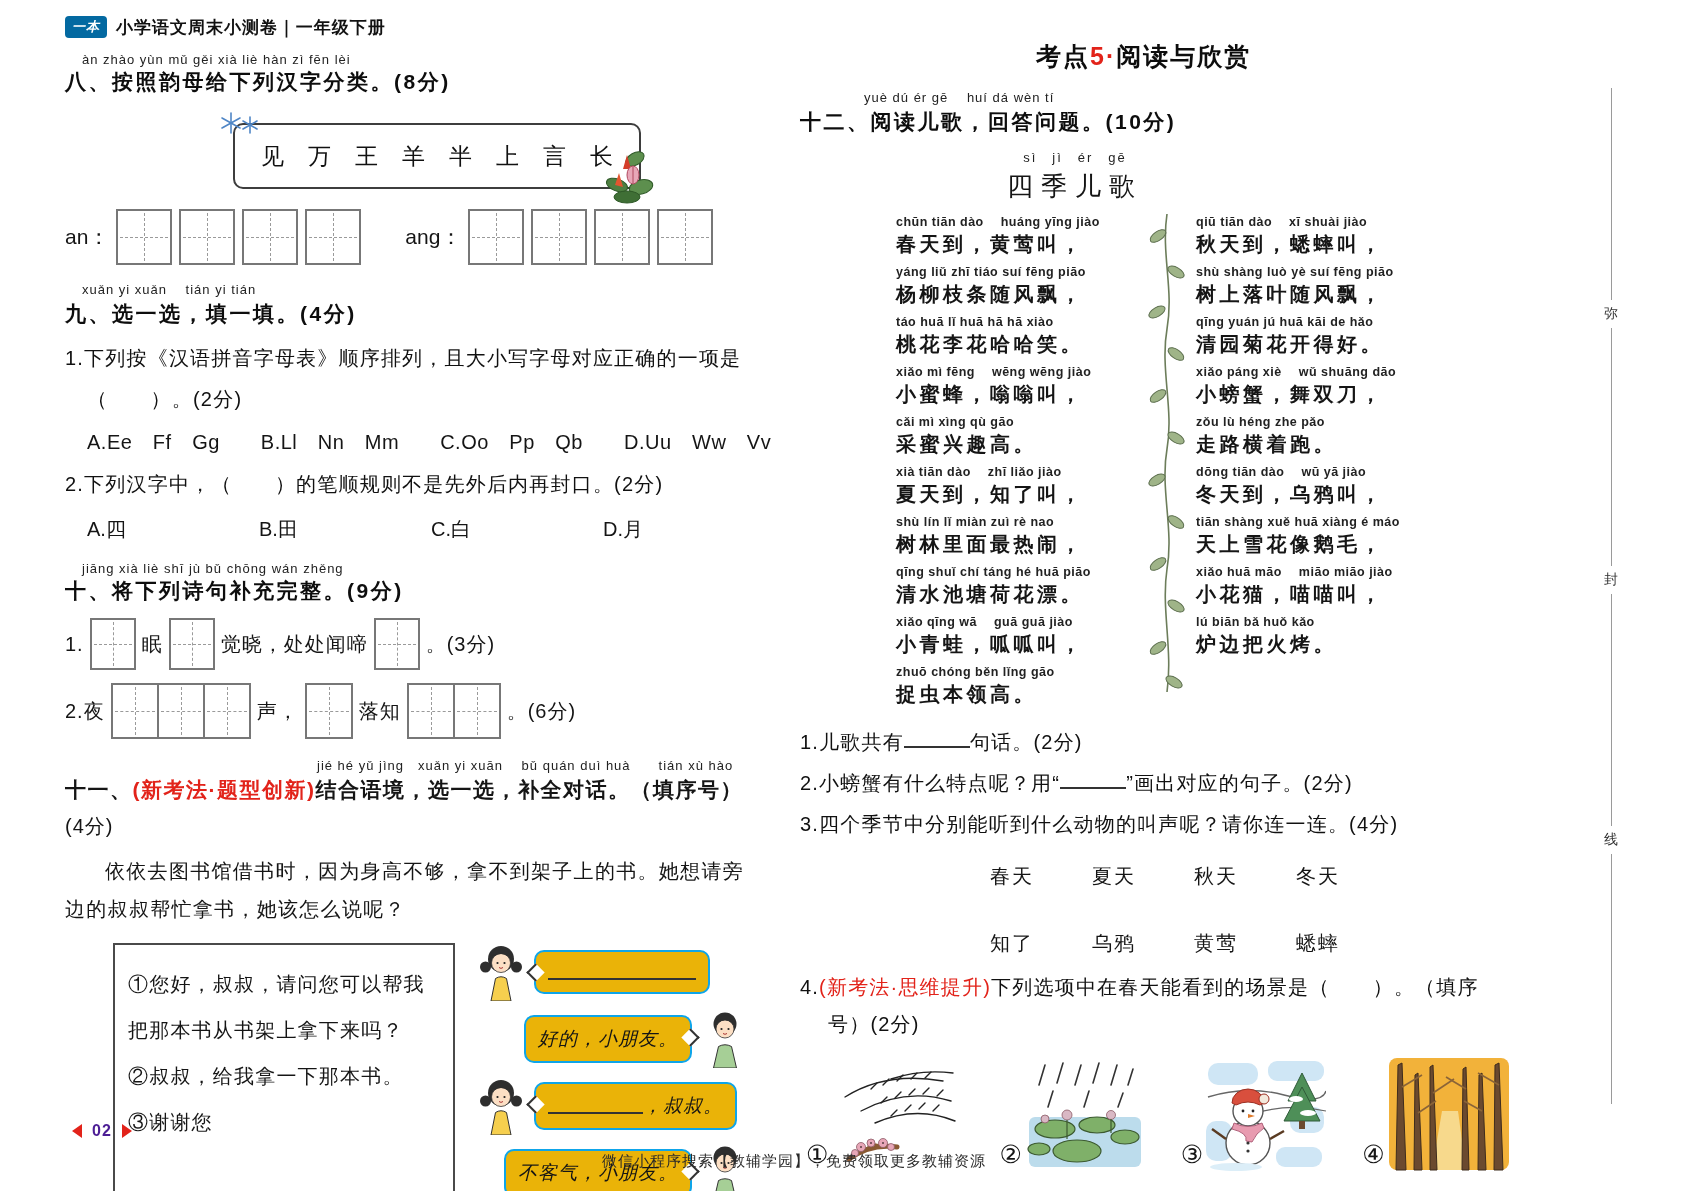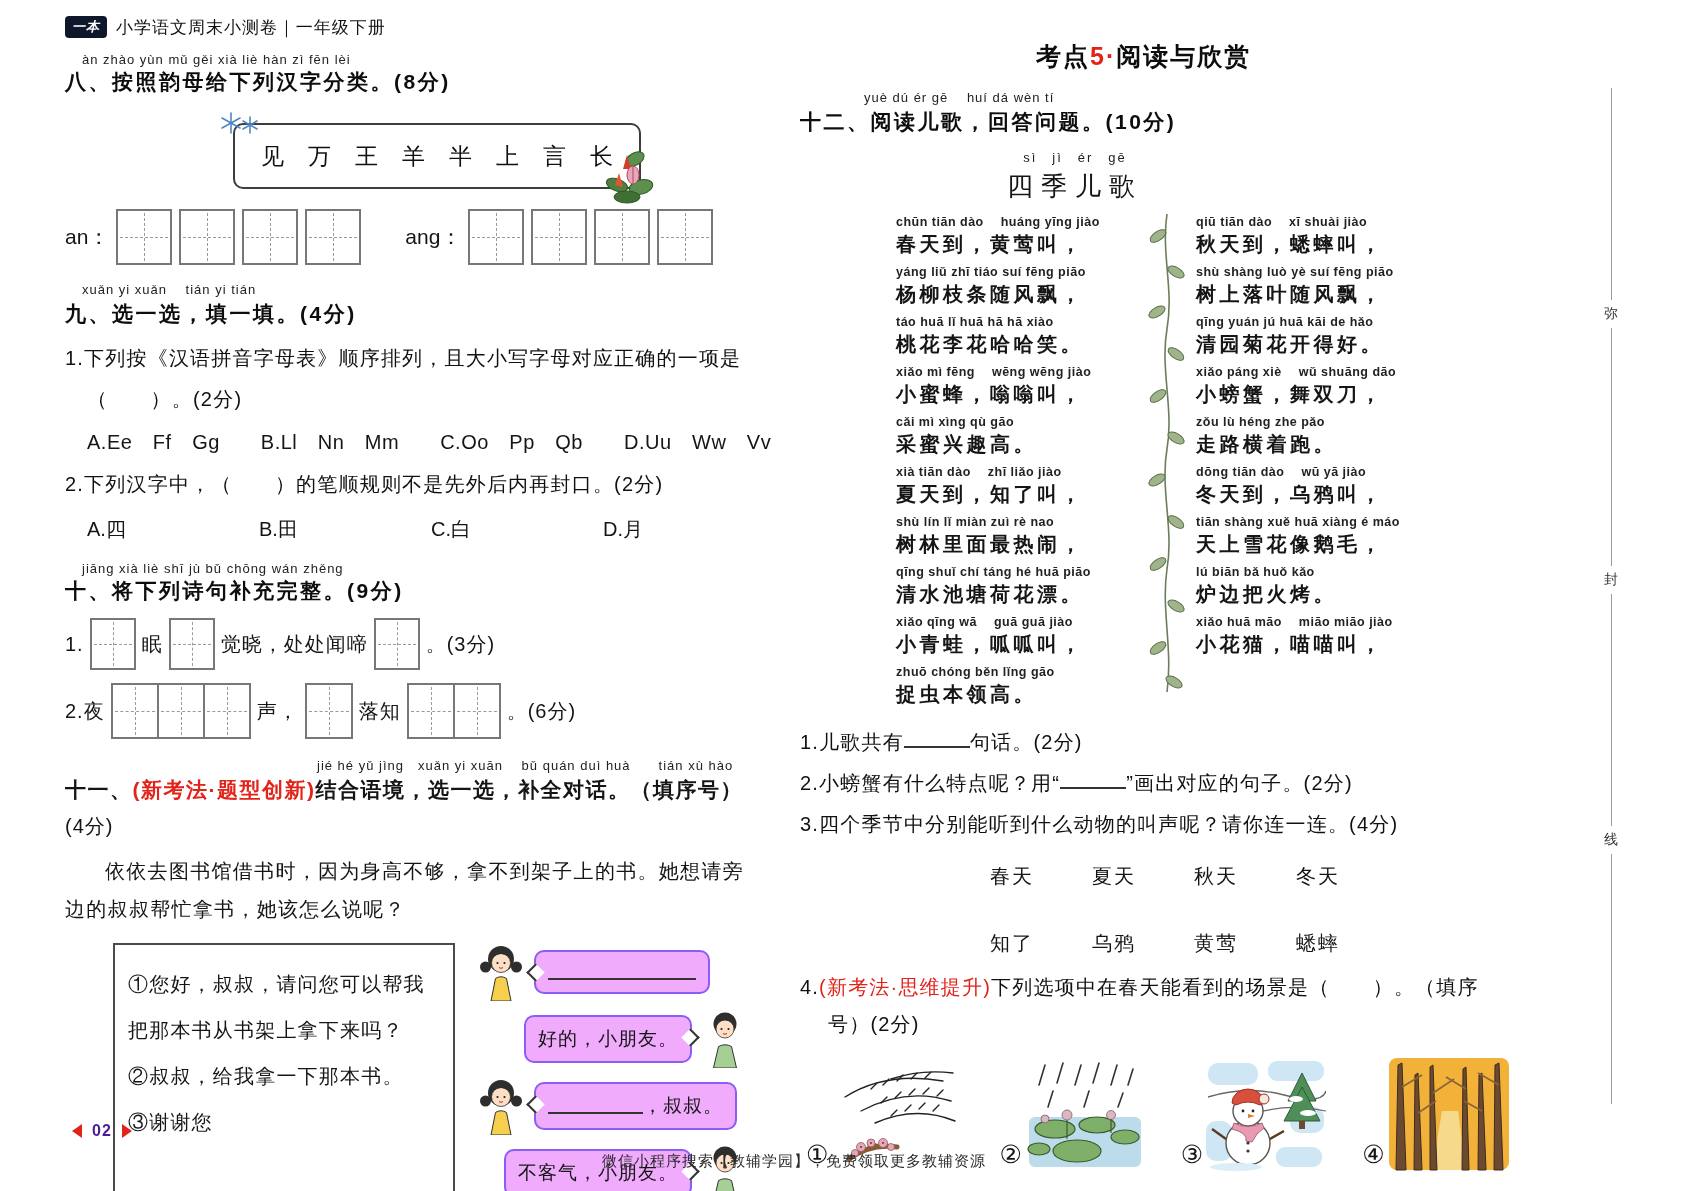--- a/index.html
+++ b/index.html
@@ -3,23 +3,23 @@
 <meta charset="utf-8">
 <style>
   html,body{margin:0;padding:0;background:#fff;}
   .page{position:relative;width:1684px;height:1191px;background:#fff;overflow:hidden;
         font-family:"Liberation Sans",sans-serif;color:#151515;}
   .col-left{position:absolute;left:65px;top:14px;width:722px;}
   .col-right{position:absolute;left:800px;top:40px;width:700px;}
 
   
   .hdr{display:flex;align-items:center;gap:9px;height:26px;}
-  .badge{background:#0f172a;color:#fff;font-size:13px;font-weight:bold;font-style:italic;
+  .badge{background:#0369a1;color:#fff;font-size:13px;font-weight:bold;font-style:italic;
          padding:2px 7px;border-radius:4px;letter-spacing:1px;}
-  .hdr-title{font-size:17px;font-weight:normal;letter-spacing:1px;color:#111;}
+  .hdr-title{font-size:17px;font-weight:bold;letter-spacing:1px;color:#111;}
 
   .pinyin{font-size:13px;color:#222;letter-spacing:1px;white-space:nowrap;}
   .sec-title{font-size:21px;font-weight:bold;letter-spacing:2.5px;margin:1px 0 0 0;color:#0d0d0d;}
   .q{font-size:20px;letter-spacing:1.2px;line-height:1.45;color:#111;}
 
   
   .char-box{position:relative;margin:27px 0 0 168px;width:352px;height:62px;
             border:2px solid #3d3d3d;border-radius:10px;display:flex;align-items:center;
             justify-content:space-between;padding:0 26px;background:#fff;}
   .char-box .ch{font-size:23px;color:#111;}
@@ -51,22 +51,22 @@
   .para{font-size:20px;letter-spacing:1.3px;line-height:1.9;}
   .para.ind{ text-indent:2em;margin-top:12px;}
 
   
   .dialog{display:flex;margin:15px 0 0 48px;}
   .dlg-box{width:312px;border:2.5px solid #4a4a4a;padding:16px 13px;font-size:20px;
            letter-spacing:1.2px;line-height:2.3;background:#fff;}
   .dlg-chat{margin-left:24px;width:268px;display:flex;flex-direction:column;gap:9px;}
   .chat-row{display:flex;align-items:center;}
   .chat-row.r{justify-content:flex-end;}
-  .bubble{position:relative;border:2px solid #8b5cf6;border-radius:10px;background:#f0abfc;
-          padding:9px 12px;font-size:19px;letter-spacing:1px;white-space:nowrap;}
+  .bubble{position:relative;border:2px solid #0ea5e9;border-radius:10px;background:#eab308;
+          padding:9px 12px;font-size:19px;letter-spacing:1px;white-space:nowrap;font-style:italic;}
   .bubble.bl{margin-left:11px;}
   .bubble.br{margin-right:11px;}
   .bubble.bl::before{content:"";position:absolute;left:-7px;top:14px;width:11px;height:11px;background:#fff;
           border-left:2px solid #333;border-bottom:2px solid #333;transform:rotate(45deg);}
   .bubble.br::before{content:"";position:absolute;right:-7px;top:14px;width:11px;height:11px;background:#fff;
           border-right:2px solid #333;border-top:2px solid #333;transform:rotate(45deg);}
   .blank{display:inline-block;border-bottom:2px solid #333;height:15px;vertical-align:-2px;}
   .b150{width:148px;} .b95{width:95px;} .b68{width:66px;height:4px;vertical-align:1px;}
 
   
@@ -383,26 +383,26 @@
           </div>
         <div class="pline">
             <div class="py">dōng tiān dào　 wū  yā  jiào</div>
             <div class="zh">冬天到，乌鸦叫，</div>
           </div>
         <div class="pline">
             <div class="py">tiān shàng xuě  huā xiàng  é  máo</div>
             <div class="zh">天上雪花像鹅毛，</div>
           </div>
         <div class="pline">
+            <div class="py">xiǎo huā  māo　 miāo miāo jiào</div>
+            <div class="zh">小花猫，喵喵叫，</div>
+          </div>
+        <div class="pline">
             <div class="py">lú  biān  bǎ  huǒ  kǎo</div>
             <div class="zh">炉边把火烤。</div>
-          </div>
-        <div class="pline">
-            <div class="py">xiǎo huā  māo　 miāo miāo jiào</div>
-            <div class="zh">小花猫，喵喵叫，</div>
           </div>
       </div>
     </div>
 
     <div class="q mt14"><span>1.儿歌共有</span><span class="blank b68"></span><span>句话。(2分)</span></div>
     <div class="q mt12"><span>2.小螃蟹有什么特点呢？用“</span><span class="blank b68"></span><span>”画出对应的句子。(2分)</span></div>
     <div class="q mt12">3.四个季节中分别能听到什么动物的叫声呢？请你连一连。(4分)</div>
 
     <div class="match-row">
       <span>春天</span>

